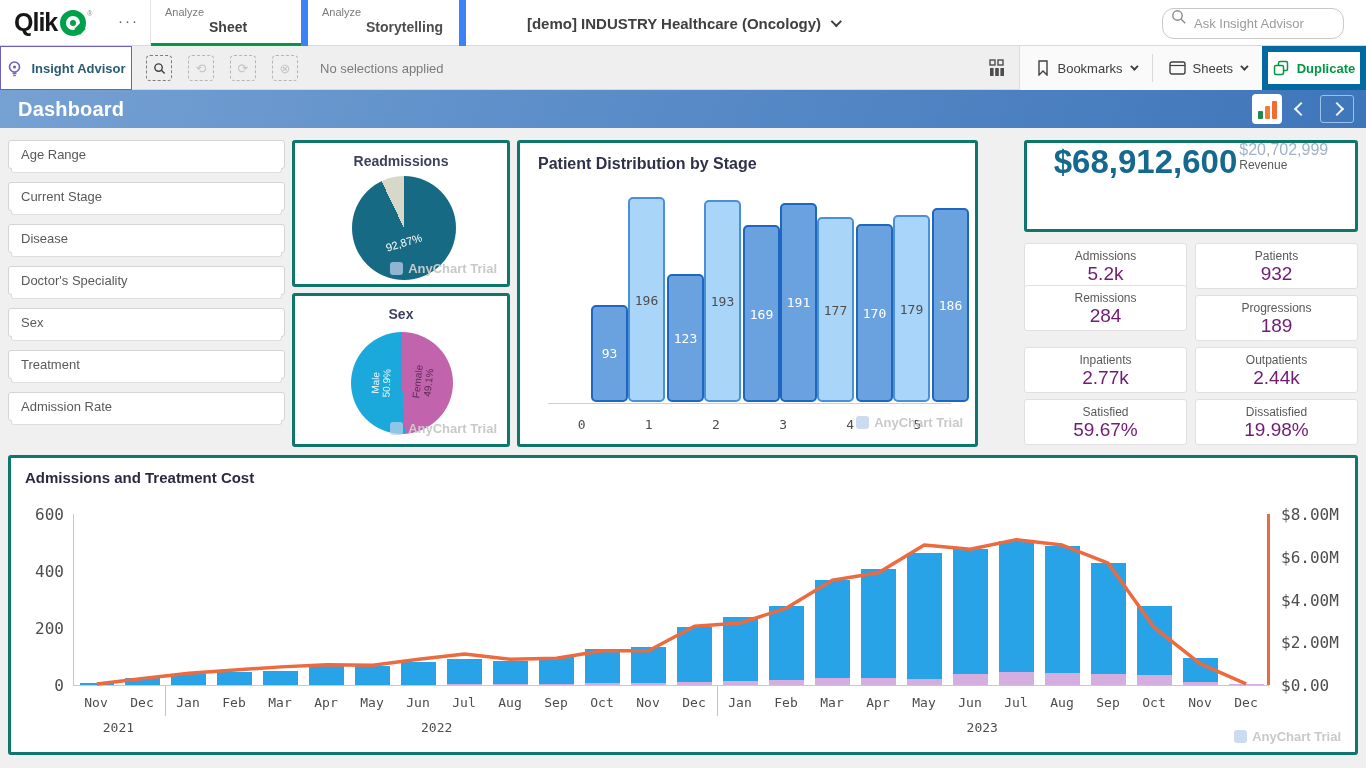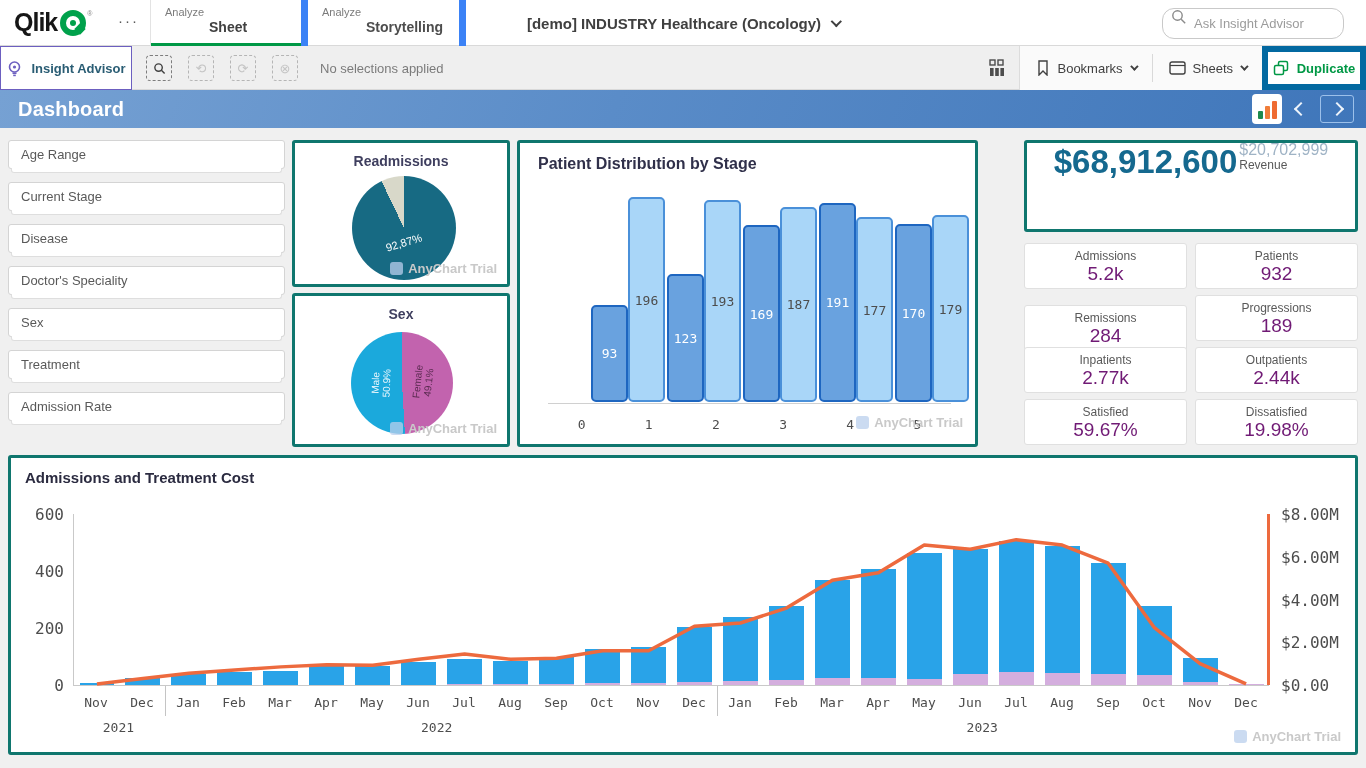--- a/index.html
+++ b/index.html
@@ -299,38 +299,38 @@
         </div>
         <div class="bar-group">
           <div class="vbar" style="height: 95.5446%; background: rgb(169, 214, 248); border-color: rgb(74, 144, 217);">
             <span class="blabel" style="color: rgb(77, 77, 77);">193</span>
           </div>
           <div class="vbar" style="height: 83.6634%; background: rgb(105, 162, 223); border-color: rgb(30, 102, 192);">
             <span class="blabel" style="color: rgb(255, 255, 255);">169</span>
           </div>
         </div>
         <div class="bar-group">
-          <div class="vbar" style="height: 92.5743%; background: rgb(169, 214, 248); border-color: rgb(74, 144, 217);">
-            <span class="blabel" style="color: rgb(77, 77, 77);">187</span>
-          </div>
           <div class="vbar" style="height: 94.5545%; background: rgb(105, 162, 223); border-color: rgb(30, 102, 192); padding-left: 15px;">
             <span class="blabel" style="color: rgb(255, 255, 255);">191</span>
           </div>
         </div>
         <div class="bar-group">
           <div class="vbar" style="height: 87.6238%; background: rgb(169, 214, 248); border-color: rgb(74, 144, 217);">
             <span class="blabel" style="color: rgb(77, 77, 77);">177</span>
           </div>
           <div class="vbar" style="height: 84.1584%; background: rgb(105, 162, 223); border-color: rgb(30, 102, 192);">
             <span class="blabel" style="color: rgb(255, 255, 255);">170</span>
           </div>
         </div>
         <div class="bar-group">
           <div class="vbar" style="height: 88.6139%; background: rgb(169, 214, 248); border-color: rgb(74, 144, 217);">
             <span class="blabel" style="color: rgb(77, 77, 77);">179</span>
+          </div>
+          <div class="vbar" style="height: 92.0792%; background: rgb(105, 162, 223); border-color: rgb(30, 102, 192);">
+            <span class="blabel" style="color: rgb(255, 255, 255);">186</span>
           </div>
         </div>
       </div>
     <div class="stage-axis"></div>
     <div class="stage-xlabels" id="stage-xlabels">
         <span>0</span>
         <span>1</span>
         <span>2</span>
         <span>3</span>
         <span>4</span>
@@ -354,21 +354,21 @@
 
   <div id="kpi-tiles">
       <div class="kpi-tile" style="left: 1024px; top: 243px;">
         <div class="klabel">Admissions</div>
         <div class="kvalue">5.2k</div>
       </div>
       <div class="kpi-tile" style="left: 1195px; top: 243px;">
         <div class="klabel">Patients</div>
         <div class="kvalue">932</div>
       </div>
-      <div class="kpi-tile" style="left: 1024px; top: 305px;">
+      <div class="kpi-tile" style="left: 1024px; top: 285px;">
         <div class="klabel">Remissions</div>
         <div class="kvalue">284</div>
       </div>
       <div class="kpi-tile" style="left: 1195px; top: 295px;">
         <div class="klabel">Progressions</div>
         <div class="kvalue">189</div>
       </div>
       <div class="kpi-tile" style="left: 1024px; top: 347px;">
         <div class="klabel">Inpatients</div>
         <div class="kvalue">2.77k</div>

